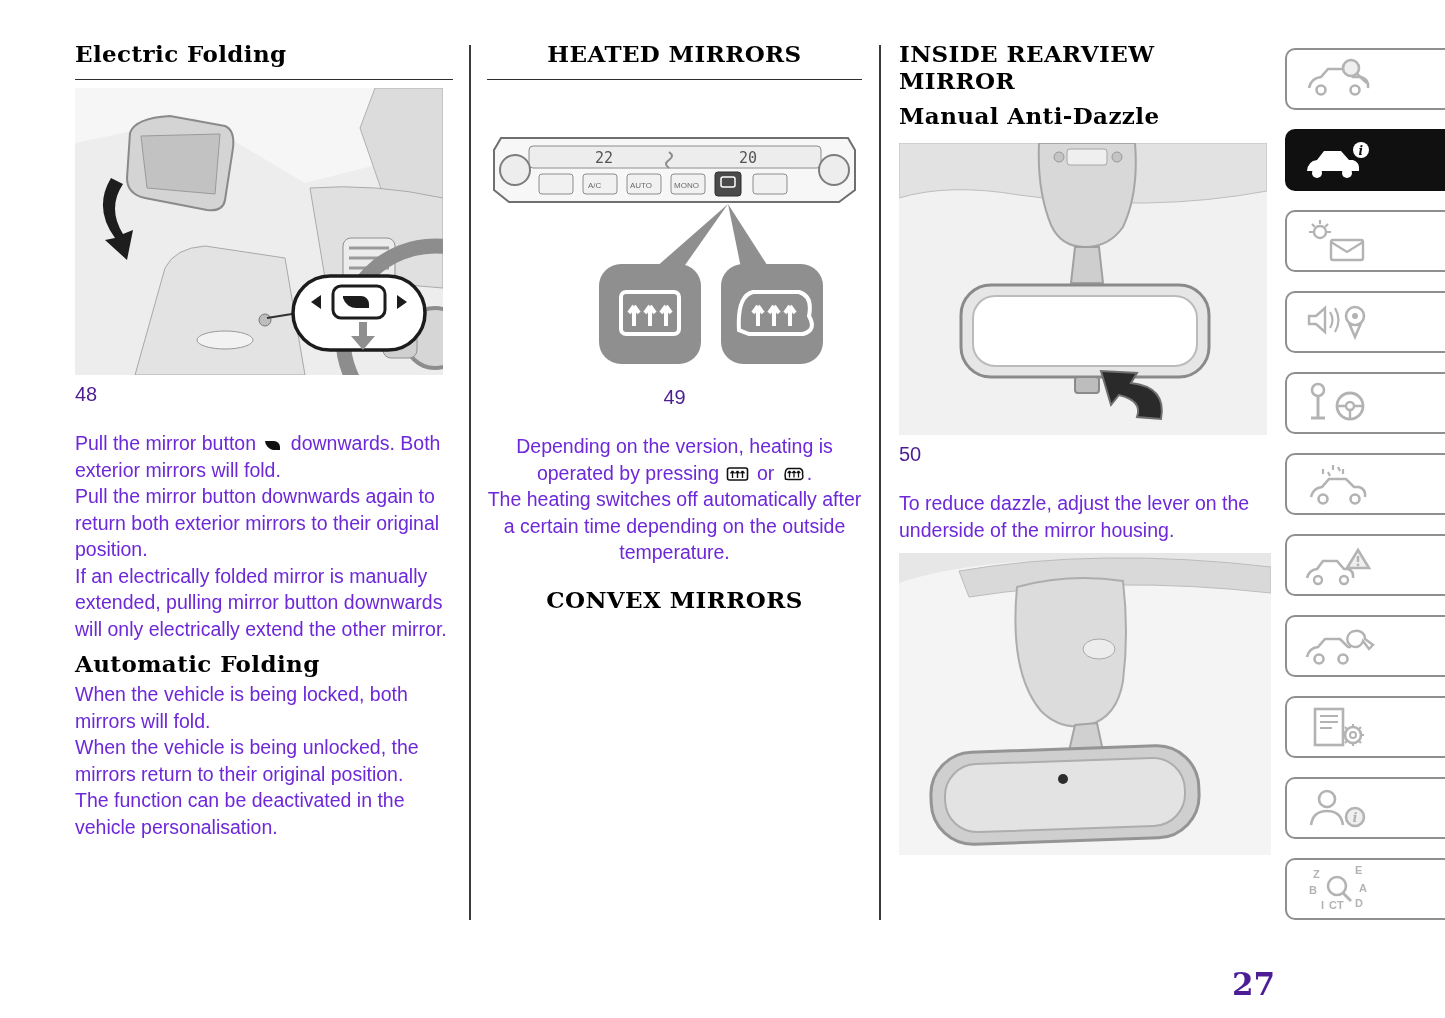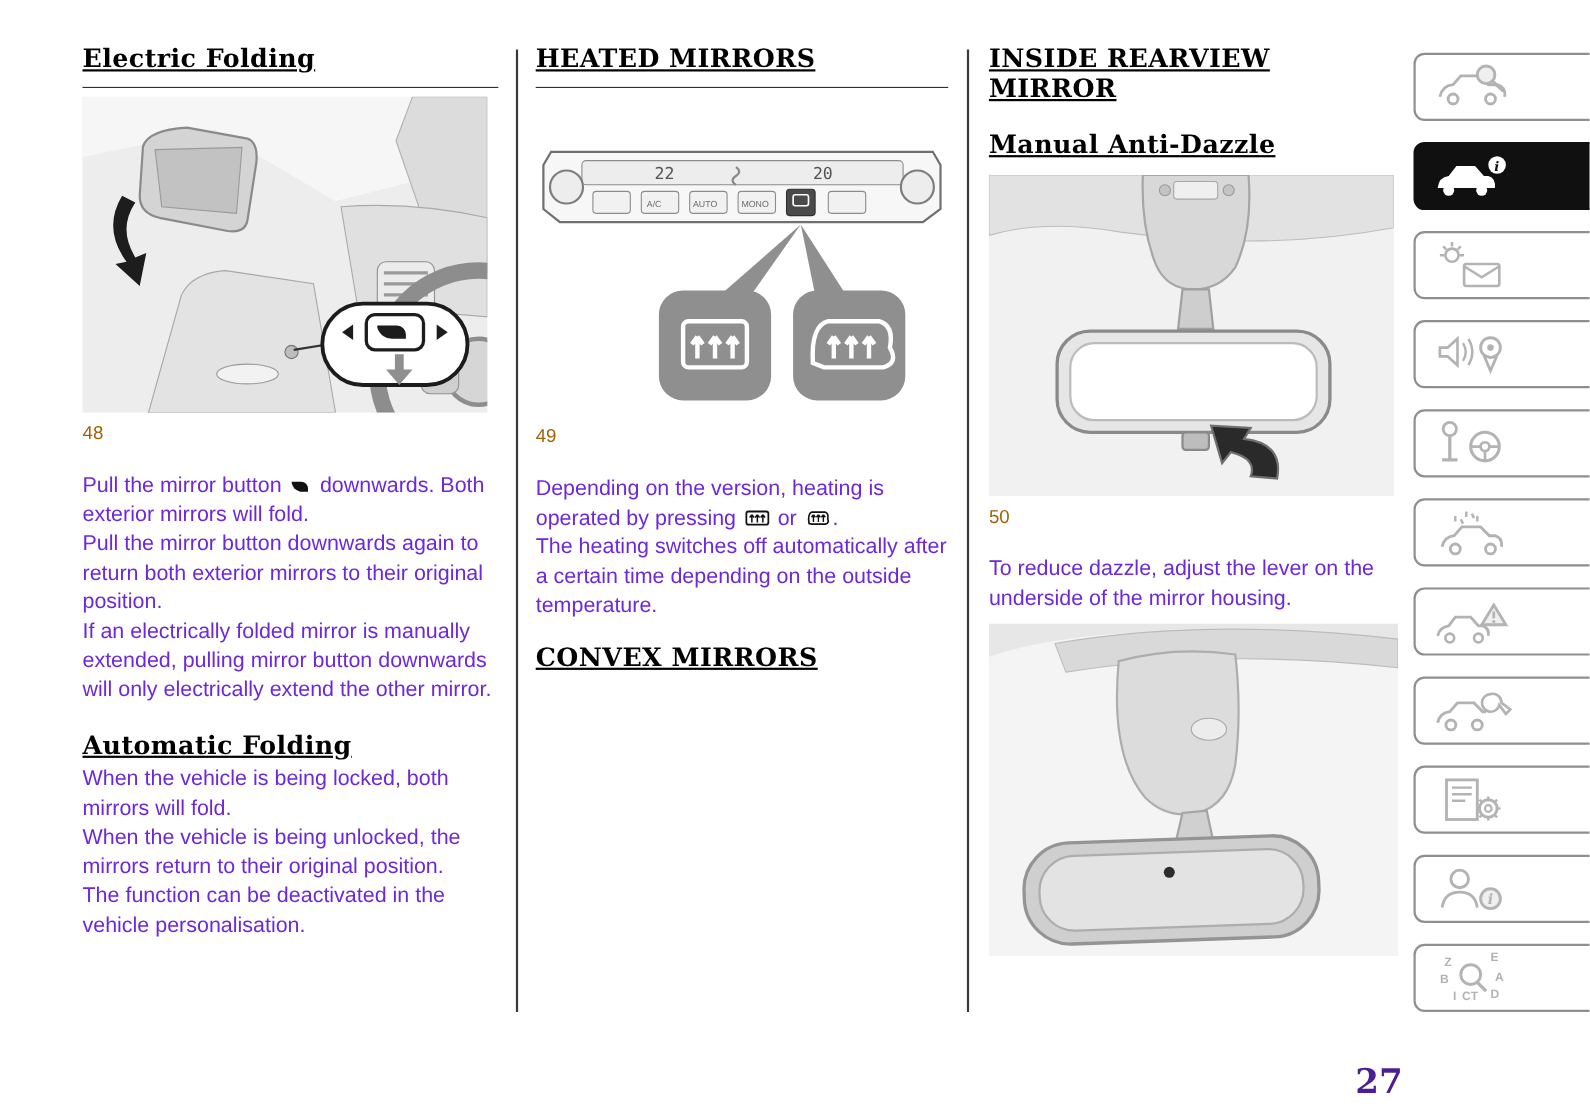--- a/index.html
+++ b/index.html
@@ -3,40 +3,40 @@
 <meta charset="utf-8">
 <style>
   html,body{margin:0;padding:0;}
   body{
     width:1445px;height:1018px;position:relative;overflow:hidden;
     background:#ffffff;color:#161616;
     font-family:"Liberation Sans", sans-serif;
   }
   .col{position:absolute;top:40px;}
   .col-left{left:75px;width:378px;}
-  .col-mid{left:487px;width:375px;}
+  .col-mid{left:487px;width:375px;text-align:center;}
   .col-right{left:899px;width:372px;}
   .divider{position:absolute;top:45px;width:1.5px;height:875px;background:#3a3a3a;}
   .divider.d1{left:469px;}
   .divider.d2{left:879px;}
   h2,h3{
     font-family:"DejaVu Serif", serif;font-weight:bold;color:#000;
-    font-size:23px;line-height:27px;margin:0;letter-spacing:0.4px;text-decoration:underline;
+    font-size:23px;line-height:27px;margin:0;letter-spacing:0.4px;
   }
   .rule{border:none;border-top:1.5px solid #2e2e2e;margin:12px 0 0 0;}
   figure{margin:0;}
   .figbox{background:#efefef;border:0;}
   .fig48{width:368px;height:287px;margin-top:8px;}
   .fig49{width:375px;height:262px;margin-top:36px;background:#ffffff;}
   .fig50{width:368px;height:292px;margin-top:10px;}
   .fig51{width:372px;height:302px;margin-top:10px;}
-  figcaption{font-size:17px;color:#a16207;margin-top:4px;}
+  figcaption{font-size:20px;color:#4c1d95;margin-top:4px;}
   .col p{font-size:19.5px;line-height:26.5px;margin:0;color:#6d28d9;}
   .lead{margin-top:24px !important;}
-  .subhead{margin-top:24px;margin-bottom:4px;}
+  .subhead{margin-top:8px;margin-bottom:4px;}
   .inline-icon{vertical-align:-2px;margin:0 2px;}
   .sidebar{position:absolute;left:1285px;top:48px;width:175px;}
   .tab{
     width:172px;height:62px;box-sizing:border-box;
     border:2.5px solid #8f8f8f;border-radius:10px;background:#fff;
     margin-bottom:19px;display:flex;align-items:center;padding-left:16px;
   }
   .tab.active{background:#101010;border-color:#101010;}
   .page-number{
     position:absolute;left:1232px;top:966px;

